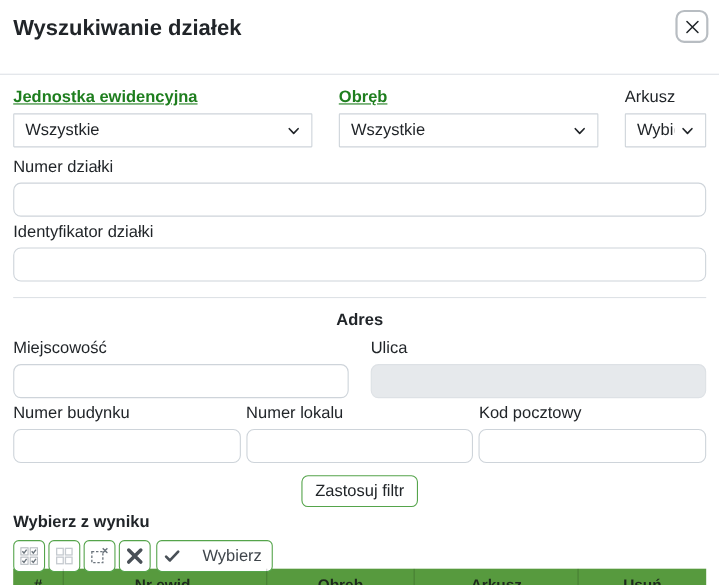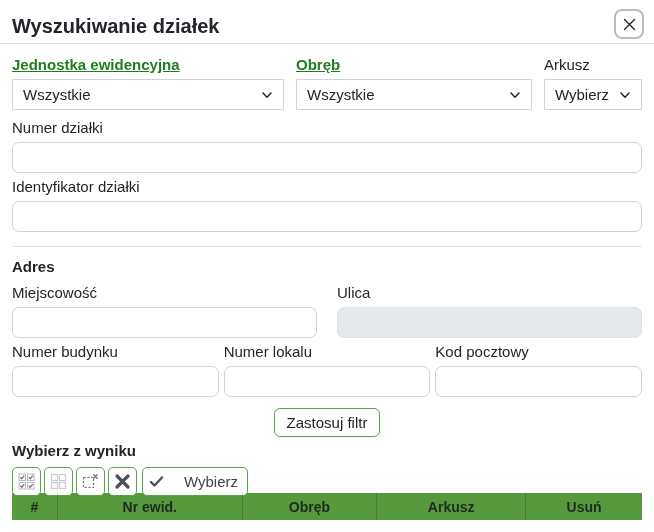--- a/index.html
+++ b/index.html
@@ -5,34 +5,34 @@
   * { margin: 0; padding: 0; box-sizing: border-box; }
   html, body { width: 654px; height: 532px; background: #fff; overflow: hidden; }
   body { font-family: "Liberation Sans", sans-serif; color: #212529; }
 
   .dialog { width: 654px; height: 532px; background: #fff; position: relative; }
 
   .dlg-header {
     position: relative;
     padding: 13px 12px 12px 12px;
     border-bottom: 1px solid #dee2e6;
-    height: 44px;
+    height: 68px;
   }
   .dlg-title { font-size: 20px; font-weight: 600; line-height: 26px; color: #212529; }
   .close-btn {
     position: absolute; right: 10px; top: 9px;
     width: 30px; height: 30px;
     background: #fff; border: 2px solid #b8bdc2; border-radius: 8px;
     display: flex; align-items: center; justify-content: center;
     cursor: pointer; padding: 0;
   }
 
   .dlg-body { padding: 12px; }
 
-  .row3 { display: flex; gap: 12px; }
+  .row3 { display: flex; gap: 24px; }
   .col-jedn { flex: 0 0 272px; }
   .col-obr  { flex: 0 0 236px; }
   .col-ark  { flex: 1 1 auto; min-width: 0; }
 
   .field-label { font-size: 15px; line-height: 18px; margin-bottom: 5px; display: block; white-space: nowrap; }
   .link-label { color: #1e7e1e; font-weight: 700; text-decoration: underline; cursor: pointer; }
 
   .select {
     height: 31px; border: 1px solid #ced4da; border-radius: 1px;
     background: #fff; display: flex; align-items: center; justify-content: space-between;
@@ -46,21 +46,21 @@
     background: #fff; font-size: 15px; padding: 0 10px;
     font-family: "Liberation Sans", sans-serif;
   }
   .text-input:disabled { background: #e6e9ec; border-color: #dde1e5; }
 
   .mt-block { margin-top: 9px; }
   .mt-small { margin-top: 5px; }
 
   .divider { border-top: 1px solid #dee2e6; margin-top: 14px; }
 
-  .section-heading { font-size: 15px; font-weight: 700; margin-top: 11px; line-height: 18px; }
+  .section-heading { text-align: center; font-size: 15px; font-weight: 700; margin-top: 11px; line-height: 18px; }
 
   .addr-row2 { display: flex; gap: 20px; margin-top: 8px; }
   .addr-row2 > div { flex: 1 1 0; min-width: 0; }
   .addr-row3 { display: flex; gap: 5px; margin-top: 5px; }
   .addr-row3 > div { flex: 1 1 0; min-width: 0; }
 
   .btn-row { display: flex; justify-content: center; gap: 6px; margin-top: 11px; }
   .green-btn {
     height: 29px; background: #fff; border: 1px solid #55a44b; border-radius: 6px;
     font-size: 15px; color: #212529; padding: 0 12px; cursor: pointer;

